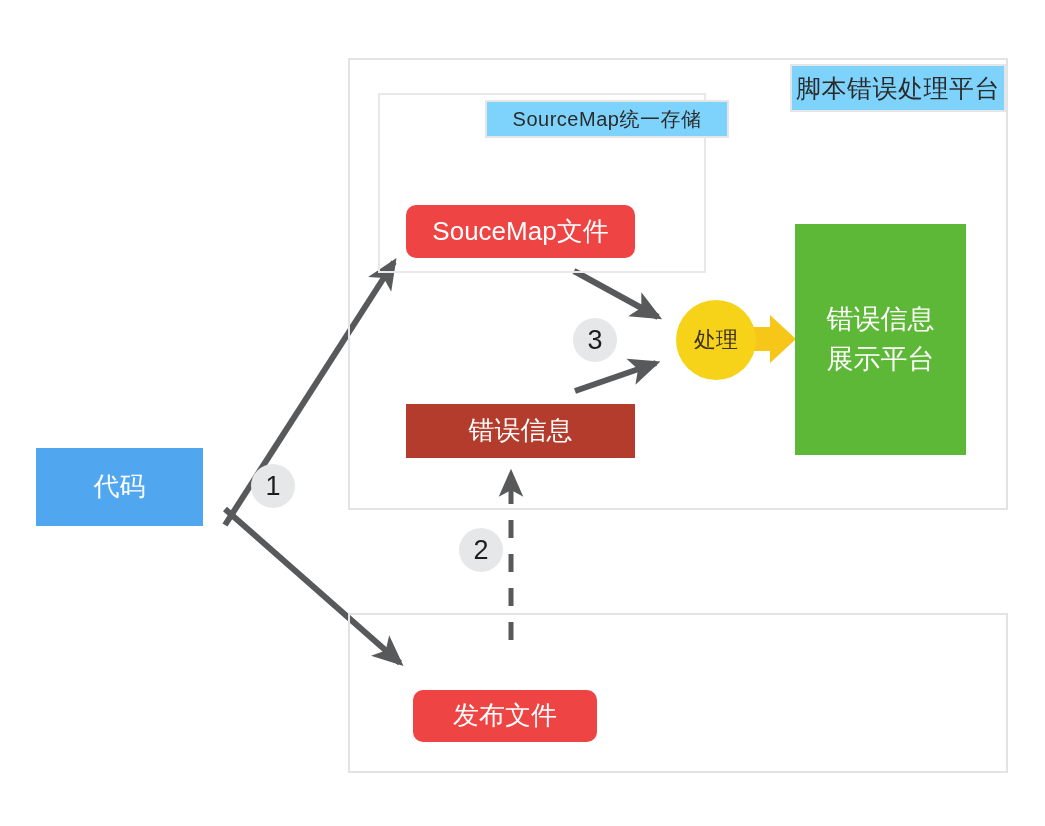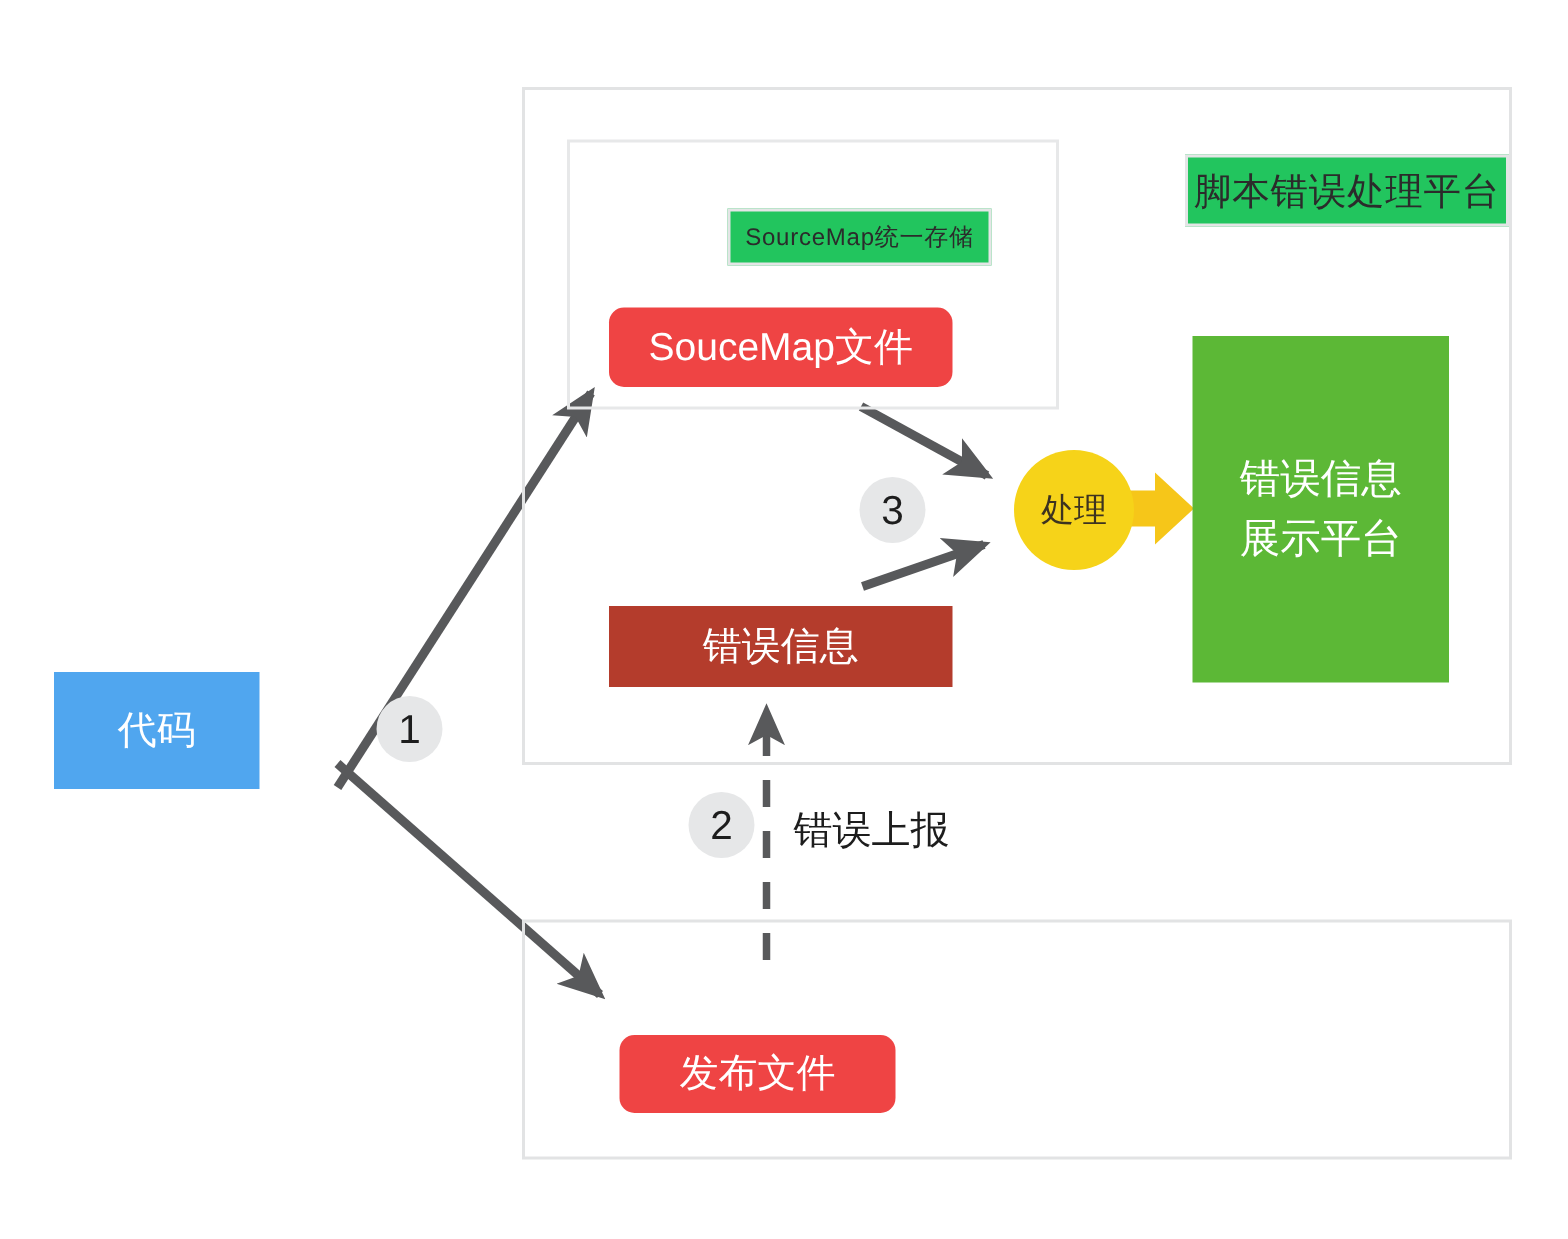--- a/index.html
+++ b/index.html
@@ -29,30 +29,29 @@
     position: absolute;
     border: 2px solid #e7e8e9;
     background: transparent;
     box-sizing: border-box;
   }
 
   
   .chip {
     position: absolute;
     border: 2px solid #e4e5e6;
-    background: #22c55e;
+    background: #7dd3fc;
     box-sizing: border-box;
     display: flex;
     align-items: center;
     justify-content: center;
     color: #2b2b2b;
     font-size: 25px;
     letter-spacing: 0.5px;
     white-space: nowrap;
-    margin-top: 39px;
   }
 
   
   .node {
     position: absolute;
     box-sizing: border-box;
     display: flex;
     align-items: center;
     justify-content: center;
     text-align: center;
@@ -137,39 +136,38 @@
       <path d="M 734 327 L 770 327 L 770 315 L 796 339 L 770 363 L 770 351 L 734 351 Z" fill="#f6c619"></path>
     </g>
   </svg>
 
   <div class="panel" style="left:348px; top:58px; width:660px; height:452px;"></div>
 
   <div class="chip" style="left:790px; top:64px; width:216px; height:48px;">脚本错误处理平台</div>
 
   <div class="panel-inner" style="left:378px; top:93px; width:328px; height:180px;"></div>
 
-  <div class="chip" style="left:485px; top:100px; width:176px; height:38px; font-size:16px;">SourceMap统一存储</div>
+  <div class="chip" style="left:485px; top:100px; width:244px; height:38px; font-size:20px;">SourceMap统一存储</div>
 
   <div class="panel" style="left:348px; top:613px; width:660px; height:160px;"></div>
 
 
-  <div class="node node-blue-light" style="left:36px; top:448px; width:137px; height:78px;">代码</div>
+  <div class="node node-blue-light" style="left:36px; top:448px; width:167px; height:78px;">代码</div>
 
   <div class="node node-blue-dark" style="left:406px; top:205px; width:229px; height:53px;">SouceMap文件</div>
 
   <div class="node node-red" style="left:406px; top:404px; width:229px; height:54px;">错误信息</div>
 
   <div class="node node-blue-dark" style="left:413px; top:690px; width:184px; height:52px;">发布文件</div>
 
   <div class="circle-node" style="left:676px; top:300px; width:80px; height:80px;">处理</div>
 
   <div class="node node-green" style="left:795px; top:224px; width:171px; height:231px;">错误信息
 展示平台</div>
 
   <div class="badge" style="left:251px; top:464px; width:44px; height:44px;">1</div>
 
   <div class="badge" style="left:459px; top:528px; width:44px; height:44px;">2</div>
 
   <div class="badge" style="left:573px; top:318px; width:44px; height:44px;">3</div>
 
-  <div class="caption" style="left:529px; top:536px;">错误上报</div>
 
 </div>
 
 </body></html>

